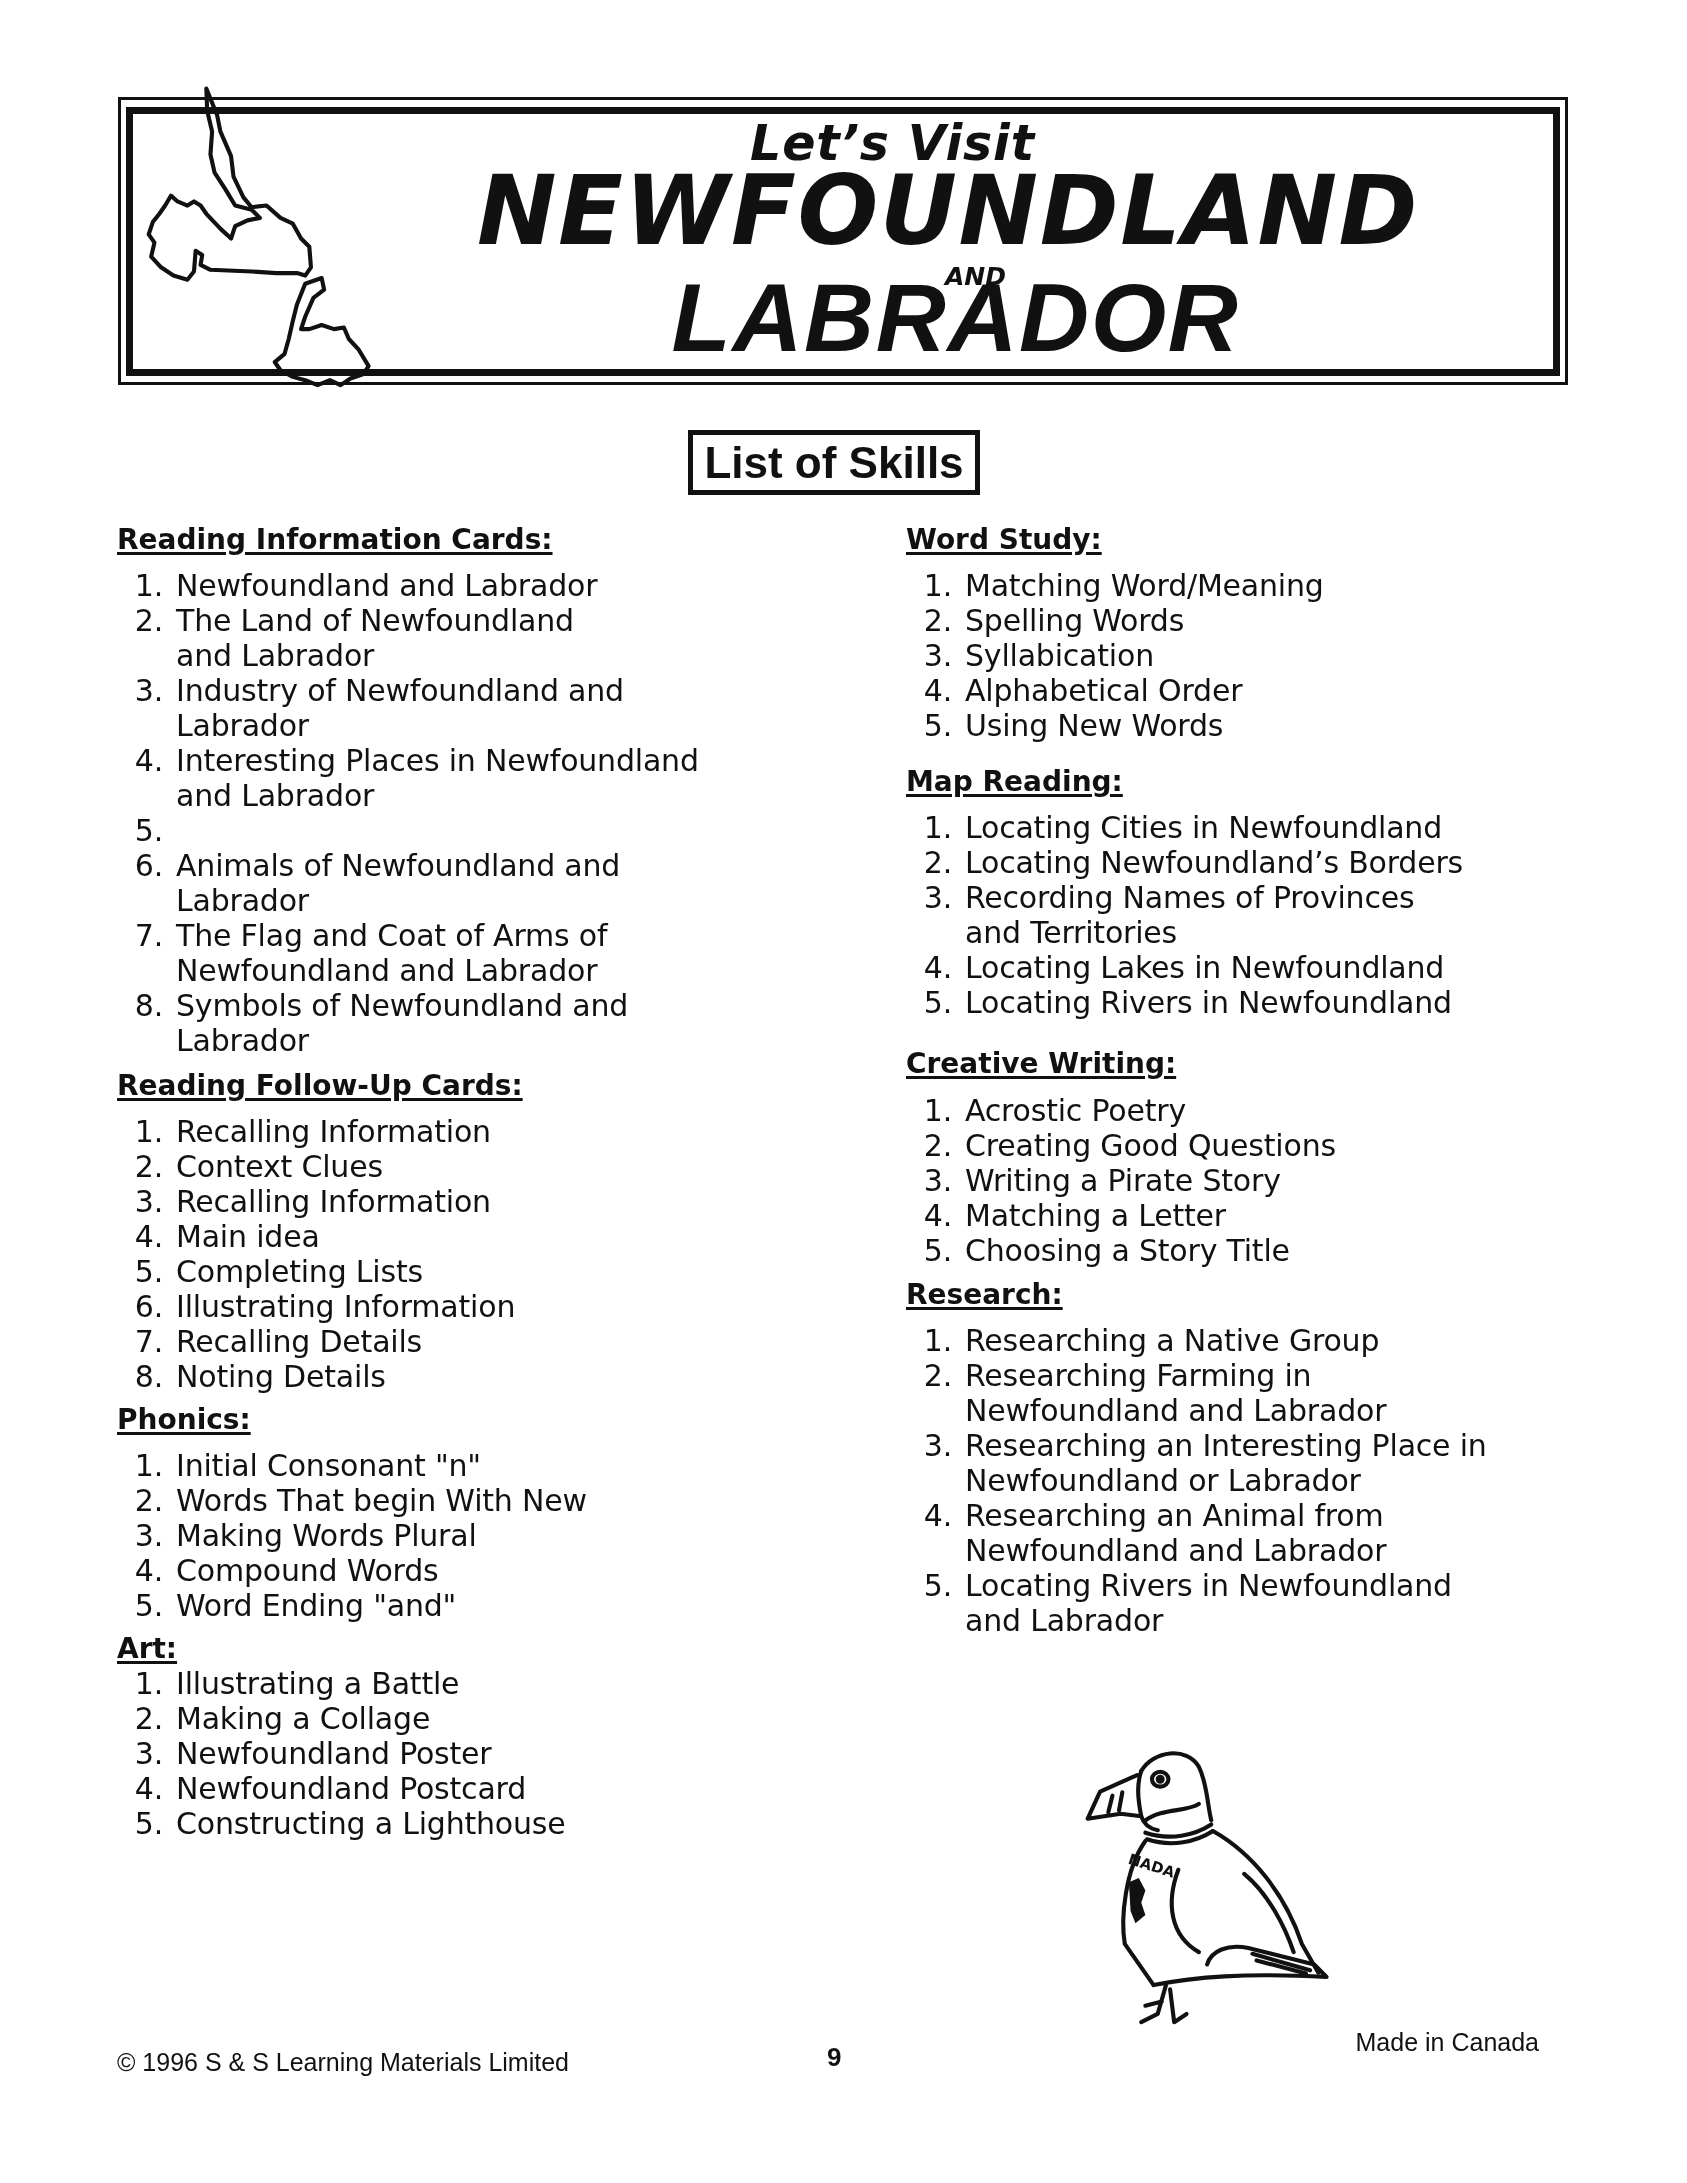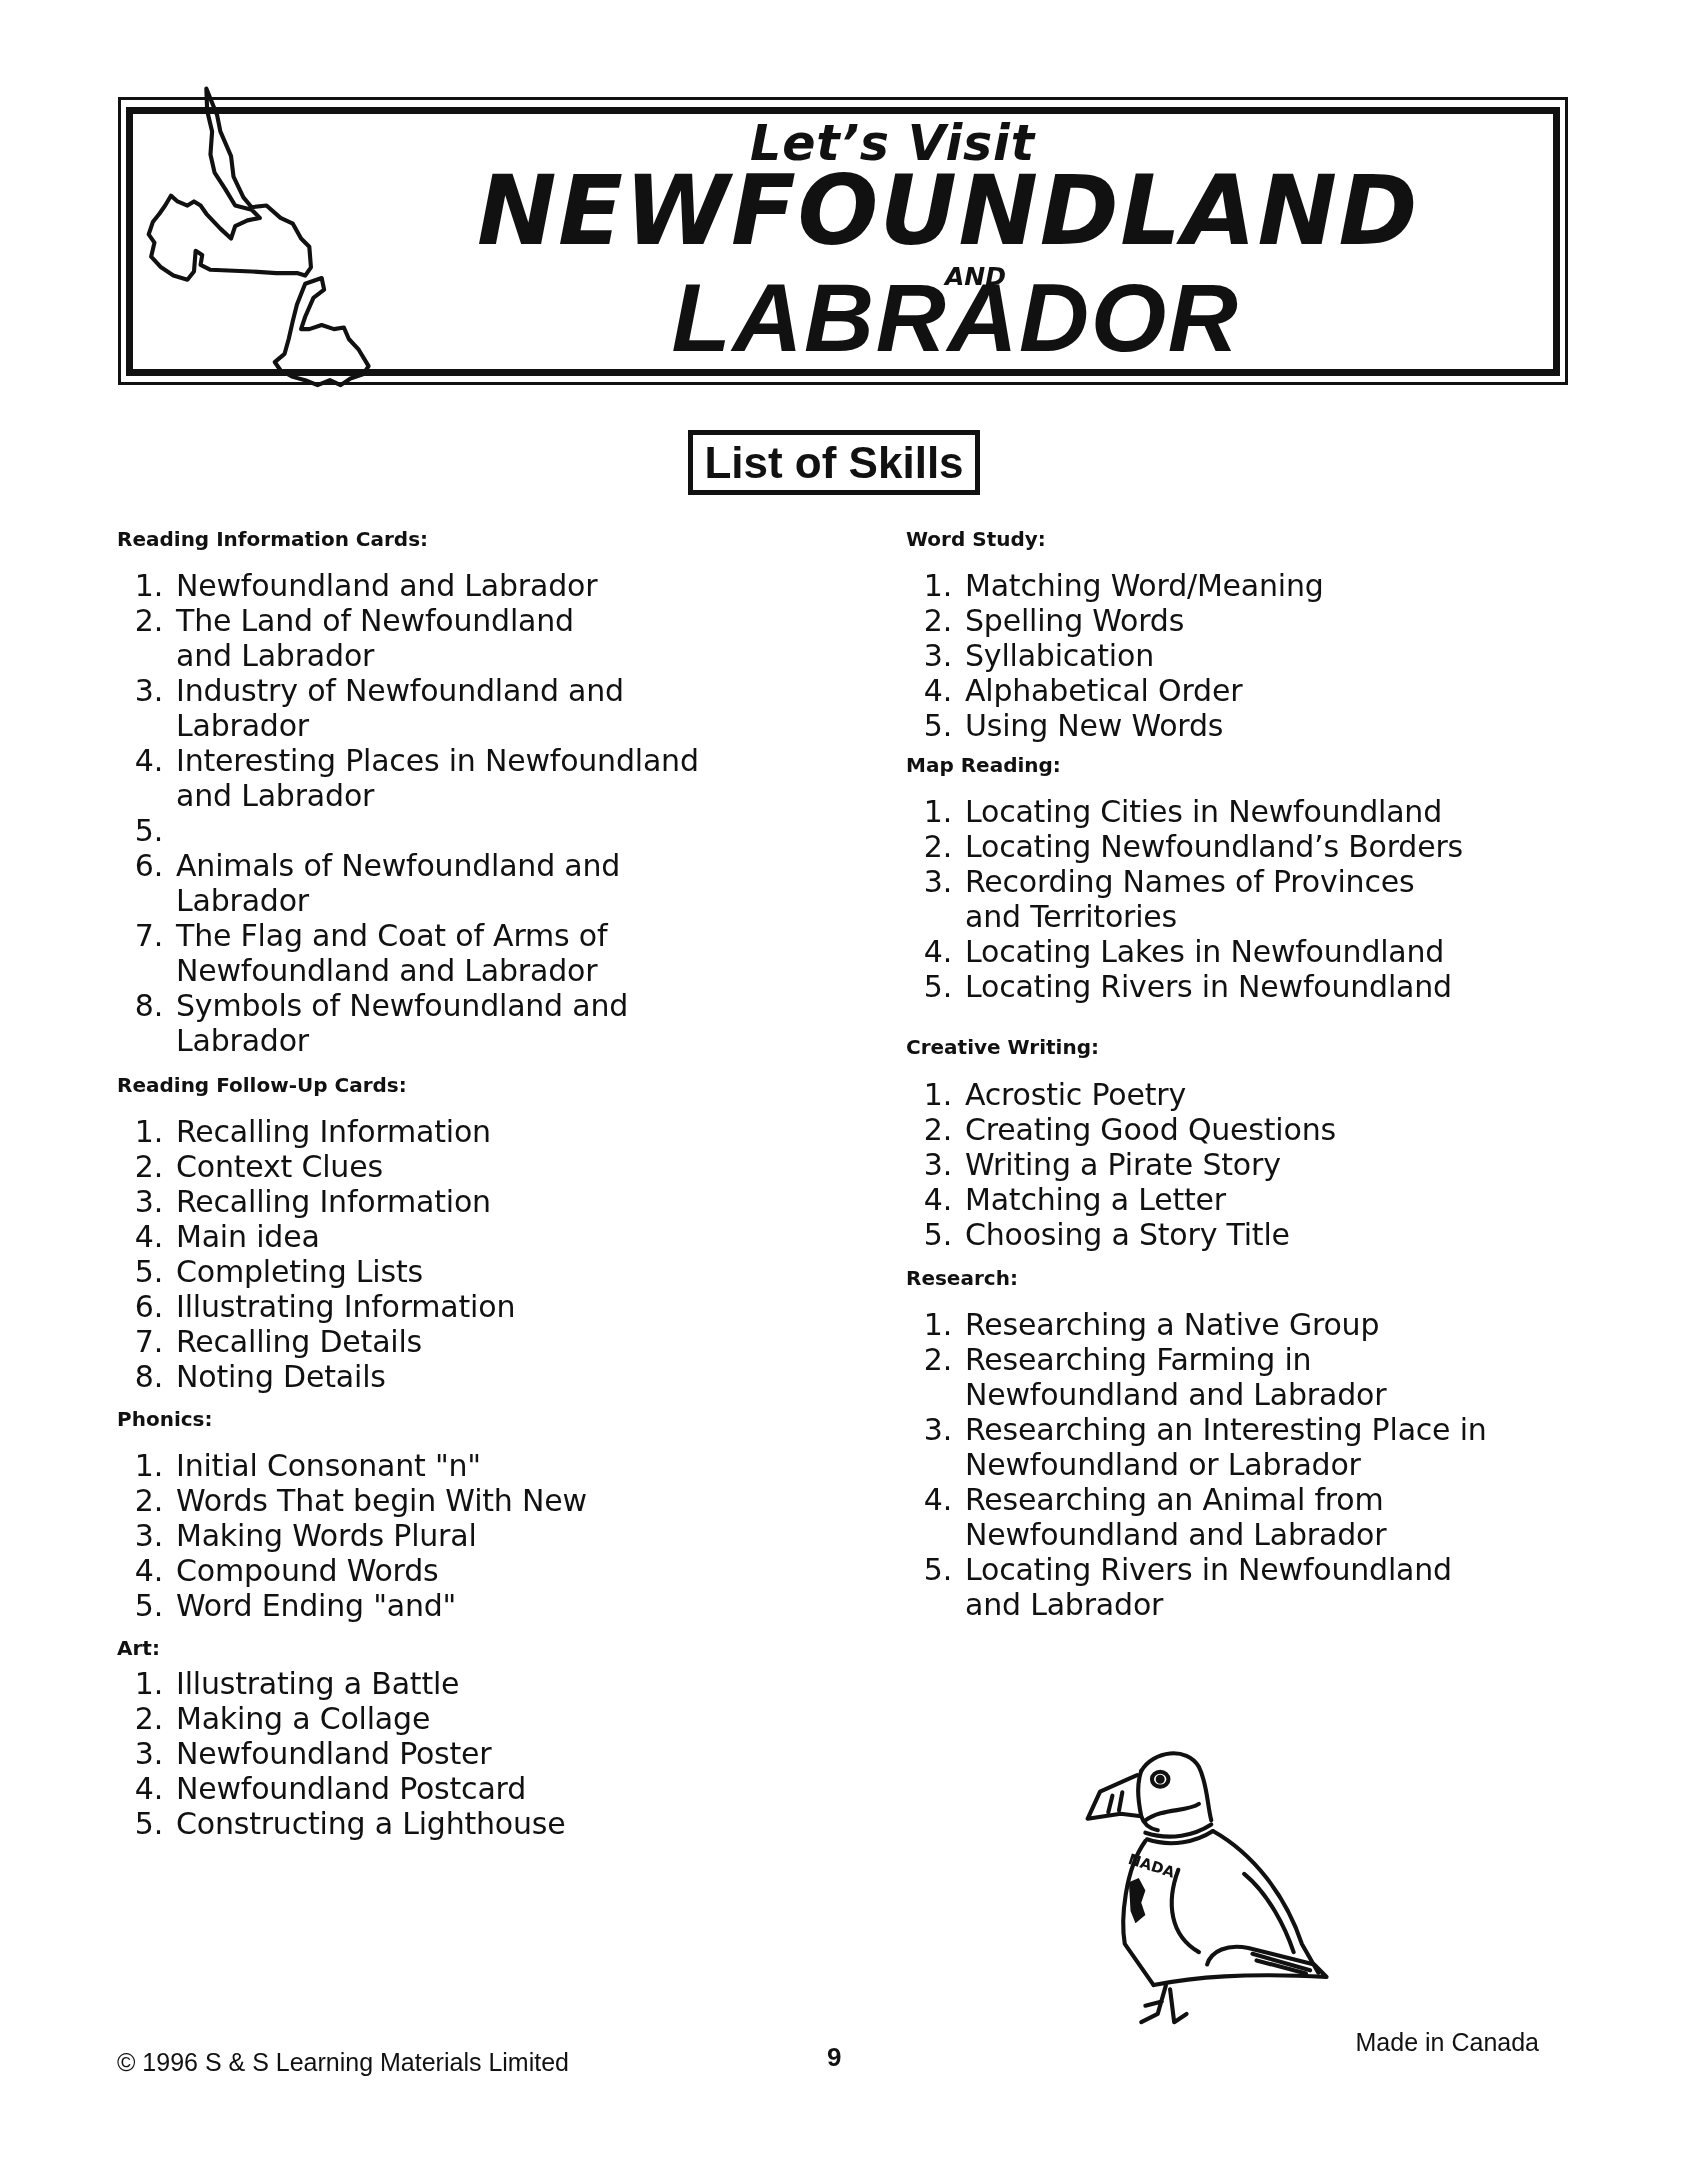--- a/index.html
+++ b/index.html
@@ -47,22 +47,22 @@
     border: 5px solid #111; box-sizing: border-box;
     display: flex; align-items: center; justify-content: center;
     font-family: "Liberation Sans", sans-serif; font-weight: bold; font-size: 44px;
   }
   
   .col { position: absolute; }
   .col-left { left: 117px; top: 519px; width: 676px; }
   .col-right { left: 906px; top: 519px; width: 676px; }
   .section { margin: 0; }
   .sec-head {
-    font-family: "DejaVu Sans", sans-serif; font-weight: bold; font-size: 20px;
-    text-underline-offset: 3.3px; text-decoration-thickness: 2.5px;
+    font-family: "DejaVu Sans", sans-serif; font-weight: bold; font-size: 28px;
+    text-decoration: underline; text-underline-offset: 3.3px; text-decoration-thickness: 2.5px;
     line-height: 41px; display: inline-block;
   }
   ol.items { list-style: none; margin: 0; padding: 0; }
   ol.items li {
     display: flex; font-size: 30px; line-height: 35px;
     font-family: "DejaVu Sans", sans-serif; letter-spacing: -0.2px;
   }
   ol.items li .num { width: 59px; text-align: right; padding-right: 13px; flex: none; box-sizing: border-box; }
   ol.items li .txt { flex: 1; }
   
@@ -215,21 +215,21 @@
         </li>
       <li>
           <span class="num">5.</span>
           <span class="txt">Constructing a Lighthouse</span>
         </li>
     </ol>
   </div>
 </div>
 
 <div class="col col-right">
-  <div class="section" style="margin-bottom:2px">
+  <div class="section" style="margin-bottom:18px">
     <div class="sec-head">Word Study:</div>
     <ol class="items" style="margin-top:8.2px">
       <li>
           <span class="num">1.</span>
           <span class="txt">Matching Word/Meaning</span>
         </li>
       <li>
           <span class="num">2.</span>
           <span class="txt">Spelling Words</span>
         </li>

